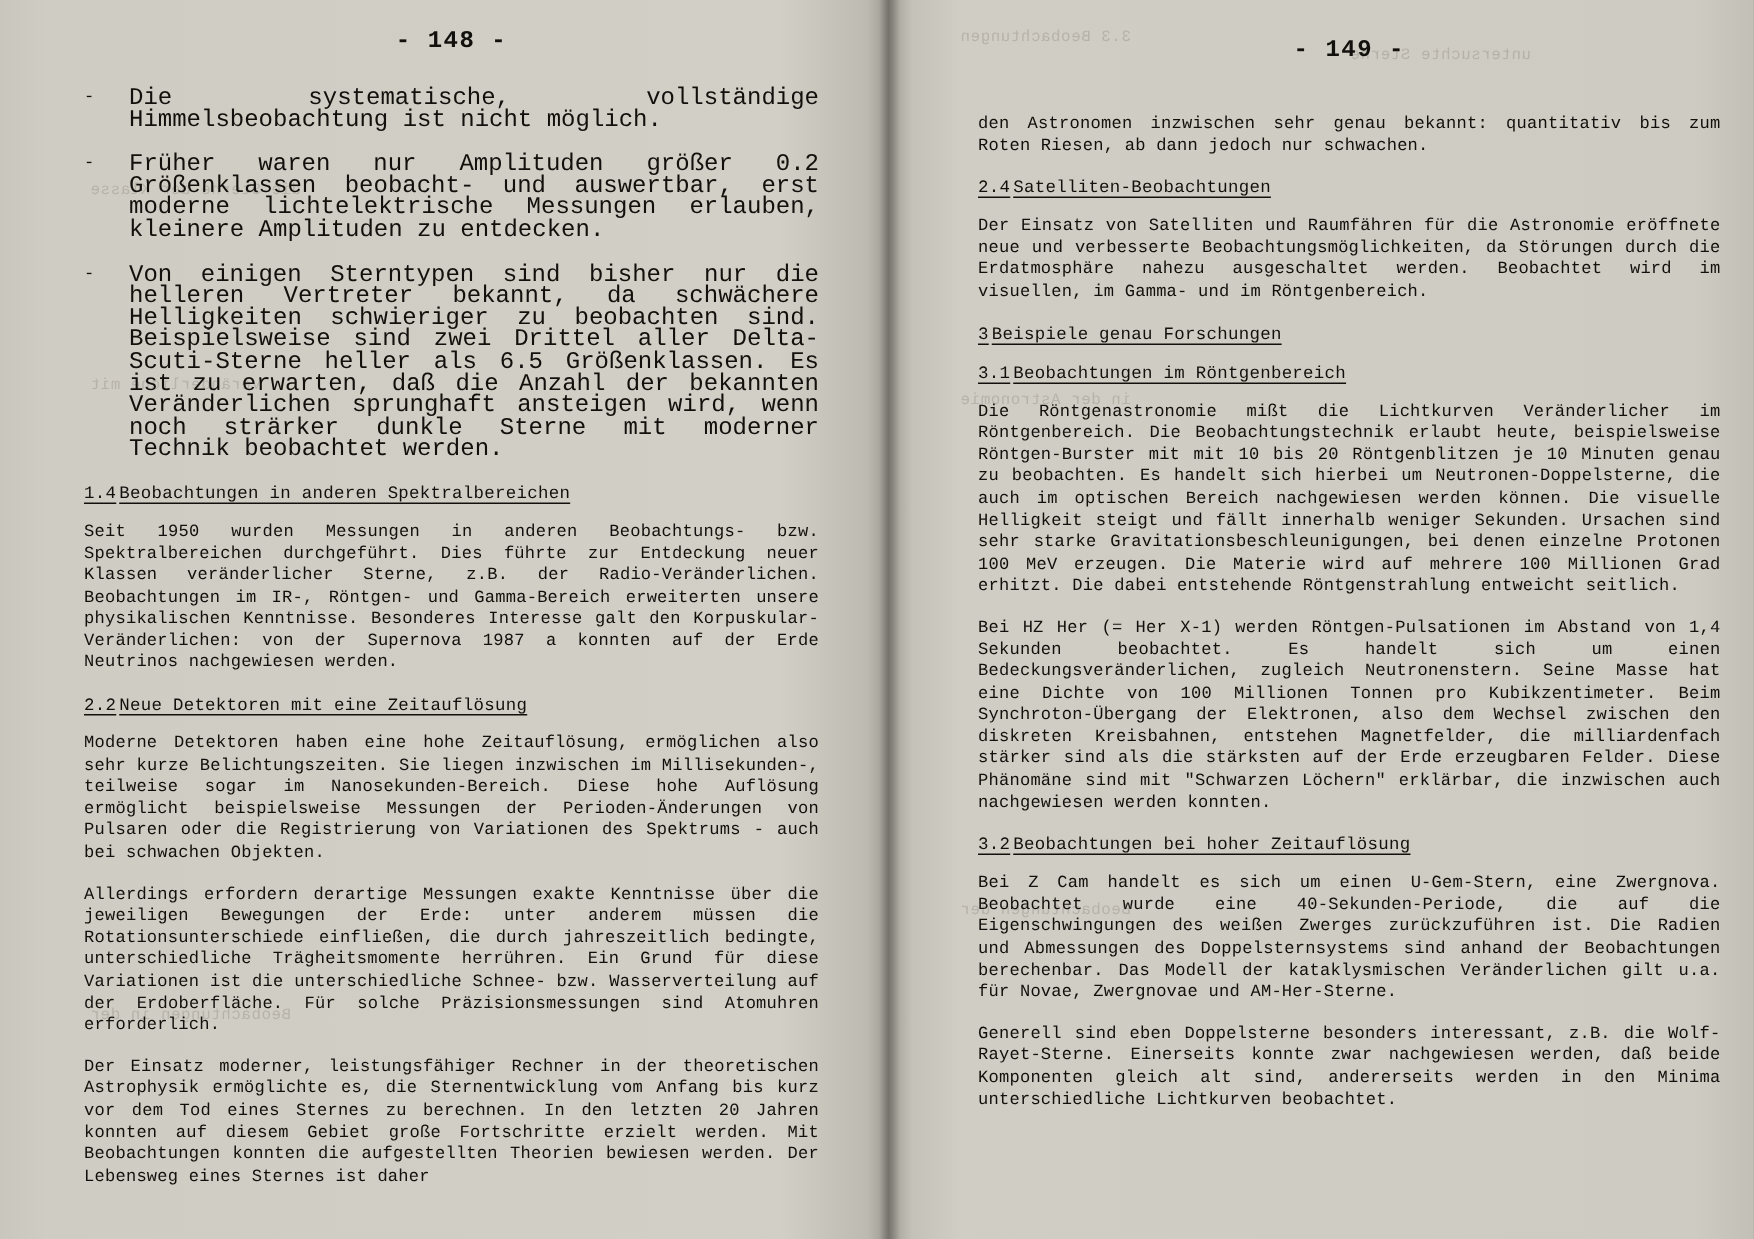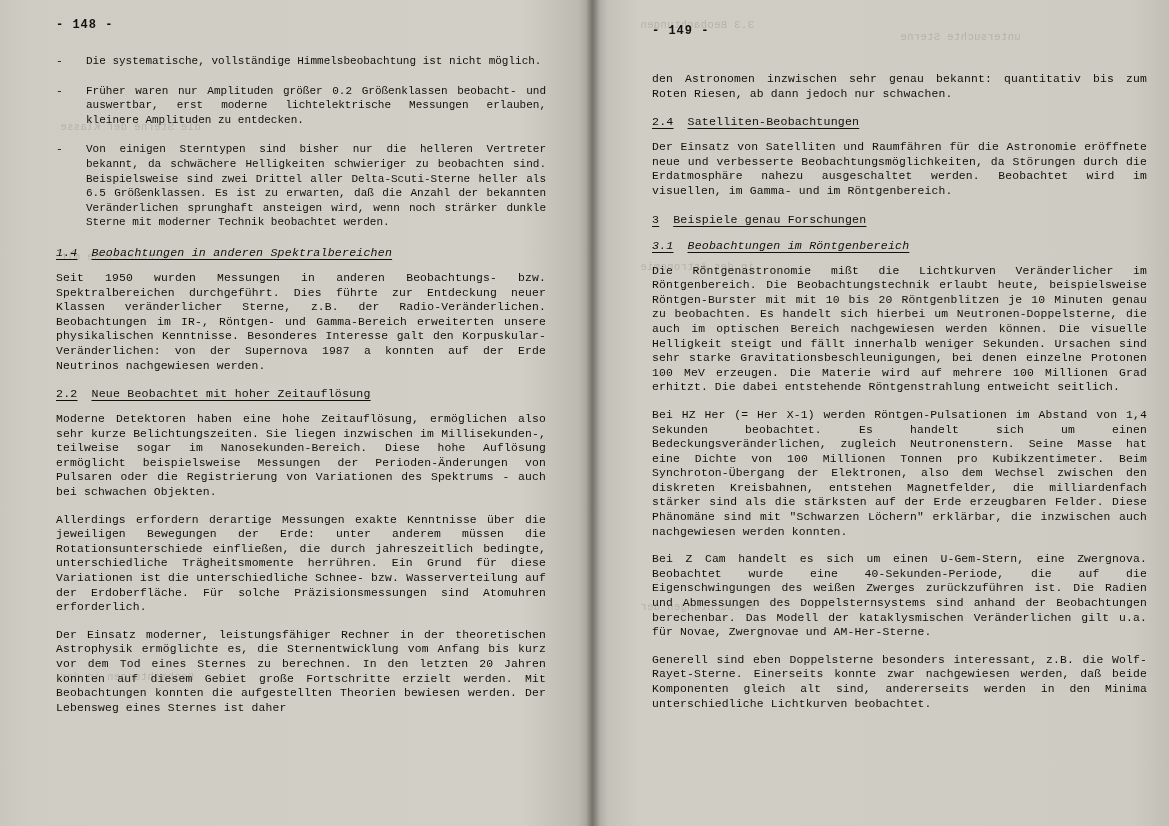--- a/index.html
+++ b/index.html
@@ -36,22 +36,22 @@
   }
   .col {
     position: absolute;
     top: 0;
     color: #12100c;
   }
   .col-left  { left: 56px;  width: 490px; }
   .col-right { left: 652px; width: 495px; }
 
   .folio {
-    text-align: left;
-    font-size: 12px;
+    text-align: center;
+    font-size: 16px;
     letter-spacing: 1px;
     font-weight: bold;
     margin-top: 18px;
   }
   .col-right .folio { margin-top: 24px; }
 
   .body-text {
     font-size: 11.4px;
     line-height: 14.6px;
     text-align: justify;
@@ -70,37 +70,37 @@
   }
   .dash-item .dash {
     width: 30px;
     flex: 0 0 30px;
     font-size: 11.4px;
     line-height: 14.6px;
   }
   .dash-item .dash-body {
     flex: 1 1 auto;
     text-align: justify;
-    font-size: 11px;
+    font-size: 16px;
     line-height: 14.6px;
   }
 
   h2.heading, h3.heading {
     font-size: 11.6px;
     line-height: 15px;
     font-weight: normal;
     margin: 0 0 11px 0;
     text-decoration: underline;
     text-underline-offset: 3px;
     letter-spacing: 0.2px;
   }
-  .heading .num { margin-right: 14px; }
+  .heading .num { margin-right: 2px; }
   .sp-top-lg { margin-top: 26px; }
   .sp-top-md { margin-top: 20px; }
-  .sp-top-sm { margin-top: 14px; font-style: italic; }
+  .sp-top-sm { margin-top: 14px; }
 
   
   .bleed {
     position: absolute;
     color: rgba(80,76,68,0.20);
     font-size: 10.5px;
     line-height: 15px;
     letter-spacing: 0.4px;
     transform: scaleX(-1);
     pointer-events: none;
@@ -141,21 +141,21 @@
       <span class="dash-body">Von einigen Sterntypen sind bisher nur die helleren Vertreter bekannt, da schwächere Helligkeiten schwieriger zu beobachten sind. Beispielsweise sind zwei Drittel aller Delta-Scuti-Sterne heller als 6.5 Größenklassen. Es ist zu erwarten, daß die Anzahl der bekannten Veränderlichen sprunghaft ansteigen wird, wenn noch strärker dunkle Sterne mit moderner Technik beobachtet werden.</span>
     </div>
 
 
     <h3 class="heading sp-top-sm">
       <span class="num">1.4</span><span>Beobachtungen in anderen Spektralbereichen</span>
     </h3>
     <p class="body-text para">Seit 1950 wurden Messungen in anderen Beobachtungs- bzw. Spektralbereichen durchgeführt. Dies führte zur Entdeckung neuer Klassen veränderlicher Sterne, z.B. der Radio-Veränderlichen. Beobachtungen im IR-, Röntgen- und Gamma-Bereich erweiterten unsere physikalischen Kenntnisse. Besonderes Interesse galt den Korpuskular-Veränderlichen: von der Supernova 1987 a konnten auf der Erde Neutrinos nachgewiesen werden.</p>
 
     <h3 class="heading sp-top-md">
-      <span class="num">2.2</span><span>Neue Beobachtet mit hoher Zeitauflösung</span>
+      <span class="num">2.2</span><span>Neue Detektoren mit eine Zeitauflösung</span>
     </h3>
     <p class="body-text para">Moderne Detektoren haben eine hohe Zeitauflösung, ermöglichen also sehr kurze Belichtungszeiten. Sie liegen inzwischen im Millisekunden-, teilweise sogar im Nanosekunden-Bereich. Diese hohe Auflösung ermöglicht beispielsweise Messungen der Perioden-Änderungen von Pulsaren oder die Registrierung von Variationen des Spektrums - auch bei schwachen Objekten.</p>
     <p class="body-text para">Allerdings erfordern derartige Messungen exakte Kenntnisse über die jeweiligen Bewegungen der Erde: unter anderem müssen die Rotationsunterschiede einfließen, die durch jahreszeitlich bedingte, unterschiedliche Trägheitsmomente herrühren. Ein Grund für diese Variationen ist die unterschiedliche Schnee- bzw. Wasserverteilung auf der Erdoberfläche. Für solche Präzisionsmessungen sind Atomuhren erforderlich.</p>
 
     <p class="body-text para tight">Der Einsatz moderner, leistungsfähiger Rechner in der theoretischen Astrophysik ermöglichte es, die Sternentwicklung vom Anfang bis kurz vor dem Tod eines Sternes zu berechnen. In den letzten 20 Jahren konnten auf diesem Gebiet große Fortschritte erzielt werden. Mit Beobachtungen konnten die aufgestellten Theorien bewiesen werden. Der Lebensweg eines Sternes ist daher</p>
   </div>
 
   <div class="col col-right">
     <div class="folio">- 149 -</div>
 
@@ -171,17 +171,20 @@
     <h2 class="heading sp-top-lg">
       <span class="num">3</span><span>Beispiele genau Forschungen</span>
     </h2>
 
     <h3 class="heading sp-top-sm">
       <span class="num">3.1</span><span>Beobachtungen im Röntgenbereich</span>
     </h3>
     <p class="body-text para">Die Röntgenastronomie mißt die Lichtkurven Veränderlicher im Röntgenbereich. Die Beobachtungstechnik erlaubt heute, beispielsweise Röntgen-Burster mit mit 10 bis 20 Röntgenblitzen je 10 Minuten genau zu beobachten. Es handelt sich hierbei um Neutronen-Doppelsterne, die auch im optischen Bereich nachgewiesen werden können. Die visuelle Helligkeit steigt und fällt innerhalb weniger Sekunden. Ursachen sind sehr starke Gravitationsbeschleunigungen, bei denen einzelne Protonen 100 MeV erzeugen. Die Materie wird auf mehrere 100 Millionen Grad erhitzt. Die dabei entstehende Röntgenstrahlung entweicht seitlich.</p>
     <p class="body-text para">Bei HZ Her (= Her X-1) werden Röntgen-Pulsationen im Abstand von 1,4 Sekunden beobachtet. Es handelt sich um einen Bedeckungsveränderlichen, zugleich Neutronenstern. Seine Masse hat eine Dichte von 100 Millionen Tonnen pro Kubikzentimeter. Beim Synchroton-Übergang der Elektronen, also dem Wechsel zwischen den diskreten Kreisbahnen, entstehen Magnetfelder, die milliardenfach stärker sind als die stärksten auf der Erde erzeugbaren Felder. Diese Phänomäne sind mit "Schwarzen Löchern" erklärbar, die inzwischen auch nachgewiesen werden konnten.</p>
 
+    <h3 class="heading sp-top-lg">
+      <span class="num">3.2</span><span>Beobachtungen bei hoher Zeitauflösung</span>
+    </h3>
     <p class="body-text para">Bei Z Cam handelt es sich um einen U-Gem-Stern, eine Zwergnova. Beobachtet wurde eine 40-Sekunden-Periode, die auf die Eigenschwingungen des weißen Zwerges zurückzuführen ist. Die Radien und Abmessungen des Doppelsternsystems sind anhand der Beobachtungen berechenbar. Das Modell der kataklysmischen Veränderlichen gilt u.a. für Novae, Zwergnovae und AM-Her-Sterne.</p>
     <p class="body-text para">Generell sind eben Doppelsterne besonders interessant, z.B. die Wolf-Rayet-Sterne. Einerseits konnte zwar nachgewiesen werden, daß beide Komponenten gleich alt sind, andererseits werden in den Minima unterschiedliche Lichtkurven beobachtet.</p>
   </div>
 
 </div>
 
 </body></html>

